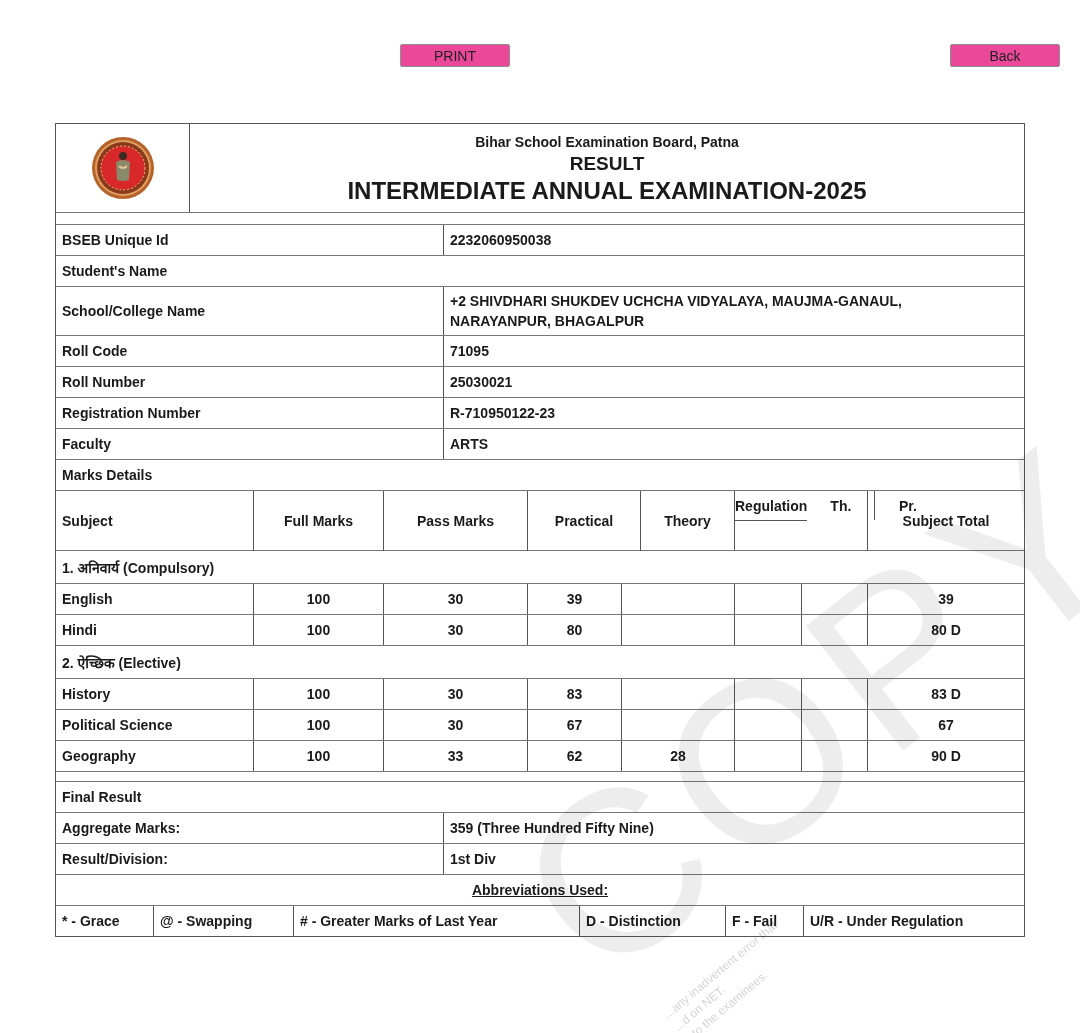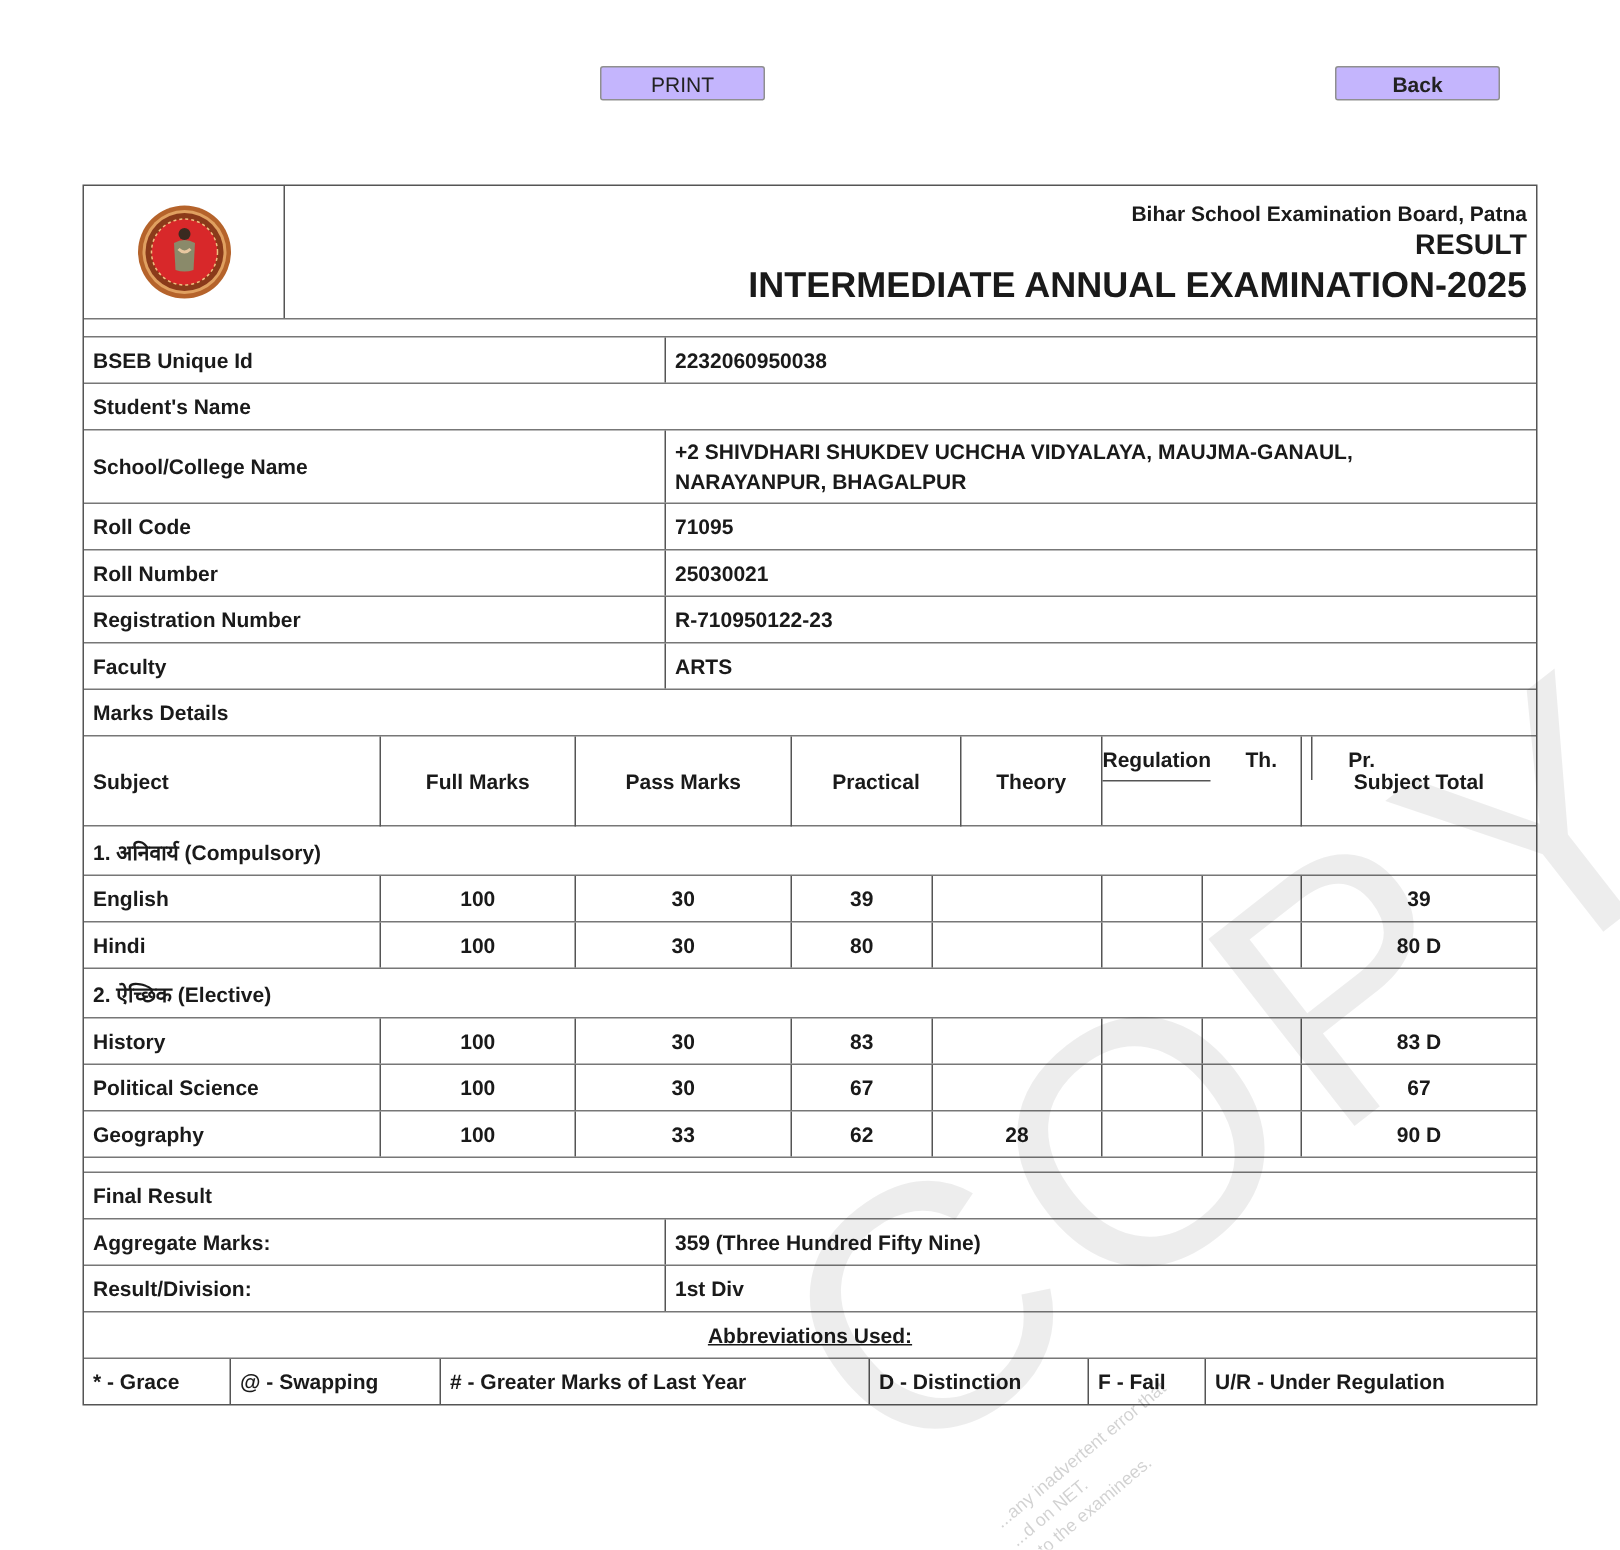--- a/index.html
+++ b/index.html
@@ -1,41 +1,41 @@
 <!DOCTYPE html>
 <html><head>
 <meta charset="utf-8">
 <style>
   * { box-sizing: border-box; margin: 0; padding: 0; }
   html, body { width: 1080px; height: 1033px; background: #ffffff; overflow: hidden; }
   body { position: relative; font-family: "Liberation Sans", "DejaVu Sans", sans-serif; color: #1a1a1a; }
 
   .btn {
     position: absolute; top: 44px; width: 110px; height: 23px;
-    background: #c4b5fd; border: 1px solid #8f8f8f; border-radius: 2px;
+    background: #ec4899; border: 1px solid #8f8f8f; border-radius: 2px;
     font-family: "Liberation Sans", sans-serif; font-size: 14px; color: #222;
     display: flex; align-items: center; justify-content: center; cursor: pointer;
   }
   .btn-print { left: 400px; }
-  .btn-back { left: 890px; font-weight: bold; }
+  .btn-back { left: 950px; }
 
   .sheet {
     position: absolute; left: 55px; top: 123px; width: 970px;
     border: 1px solid #555;
   }
   .row { display: flex; border-top: 1px solid #777; }
   .row.first { border-top: none; }
   .cell { font-size: 14px; font-weight: bold; padding: 0 6px; display: flex; align-items: center; }
   .cell + .cell { border-left: 1px solid #555; }
   .center { justify-content: center; text-align: center; }
 
   
   .hdr { height: 88px; }
   .hdr .logo-cell { width: 133px; justify-content: center; }
-  .hdr .title-cell { flex: 1; flex-direction: column; justify-content: center; align-items: flex-end; padding-top: 2px; }
+  .hdr .title-cell { flex: 1; flex-direction: column; justify-content: center; align-items: center; padding-top: 2px; }
   .board { font-size: 14px; font-weight: bold; line-height: 18px; }
   .result-word { font-size: 19px; font-weight: bold; line-height: 26px; }
   .exam { font-size: 24px; font-weight: bold; line-height: 28px; }
   .spacer { height: 12px; }
 
   .info .lbl { width: 387px; height: 30px; }
   .info .val { flex: 1; height: 30px; font-weight: bold; }
   .info.tall .lbl, .info.tall .val { height: 48px; }
   .info.tall .val { line-height: 20px; }
 

